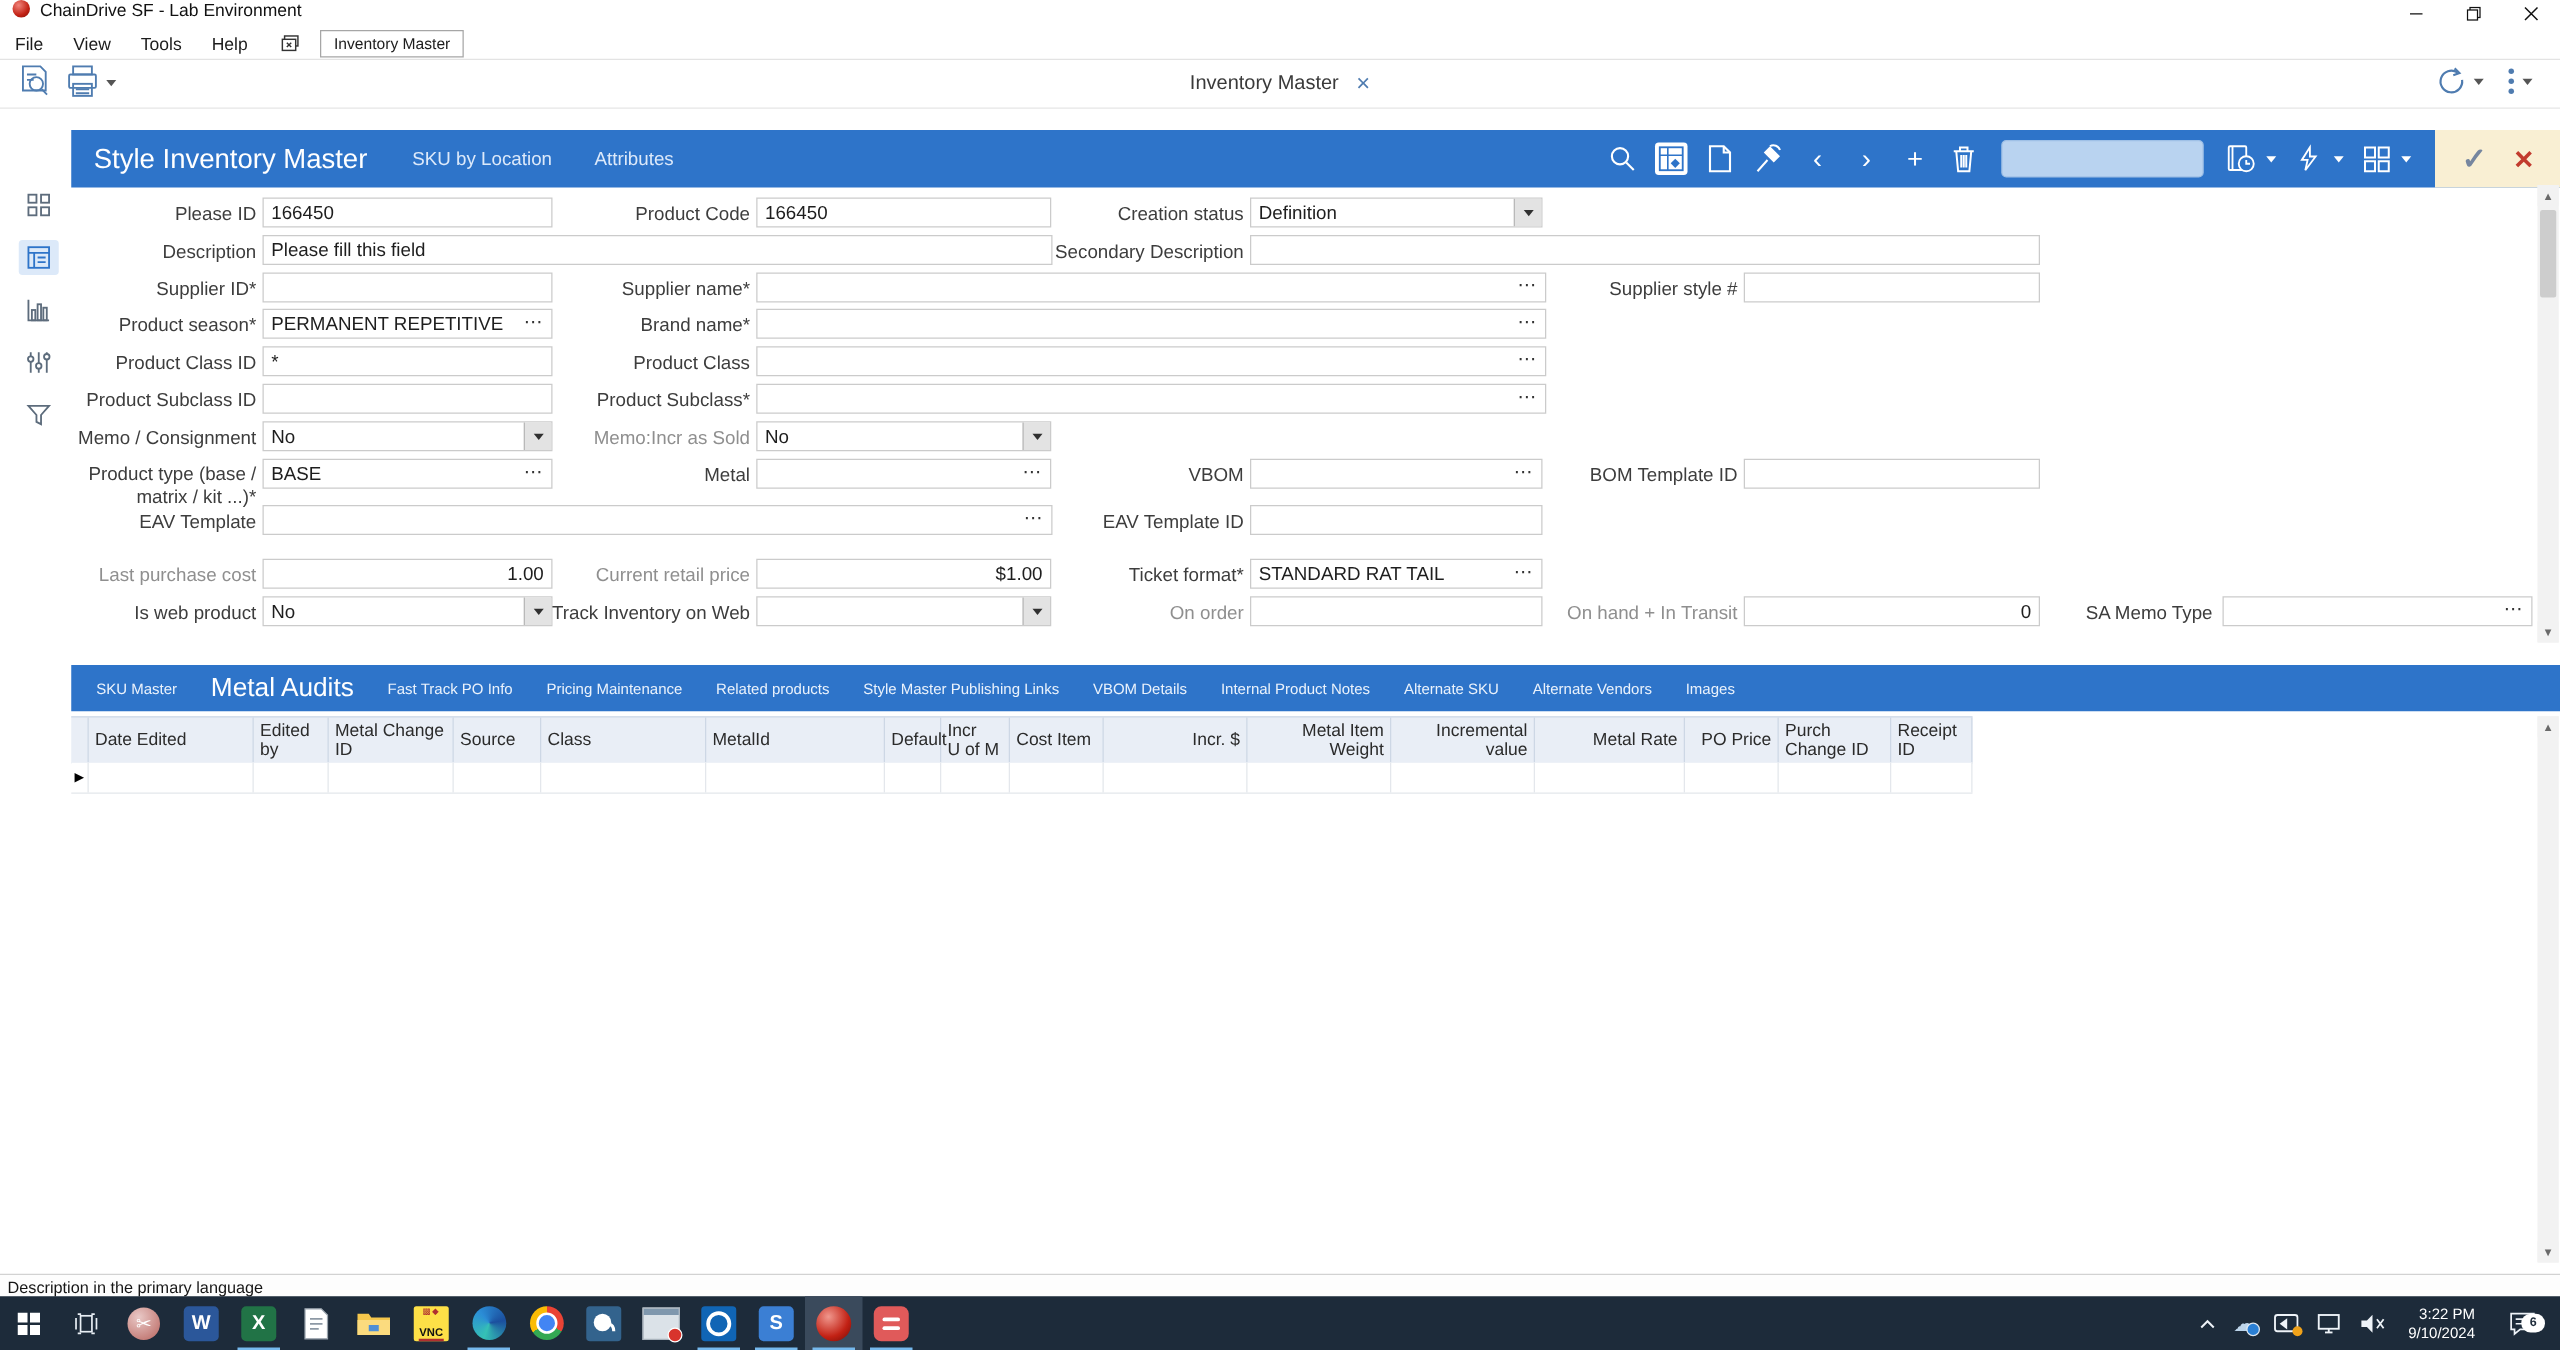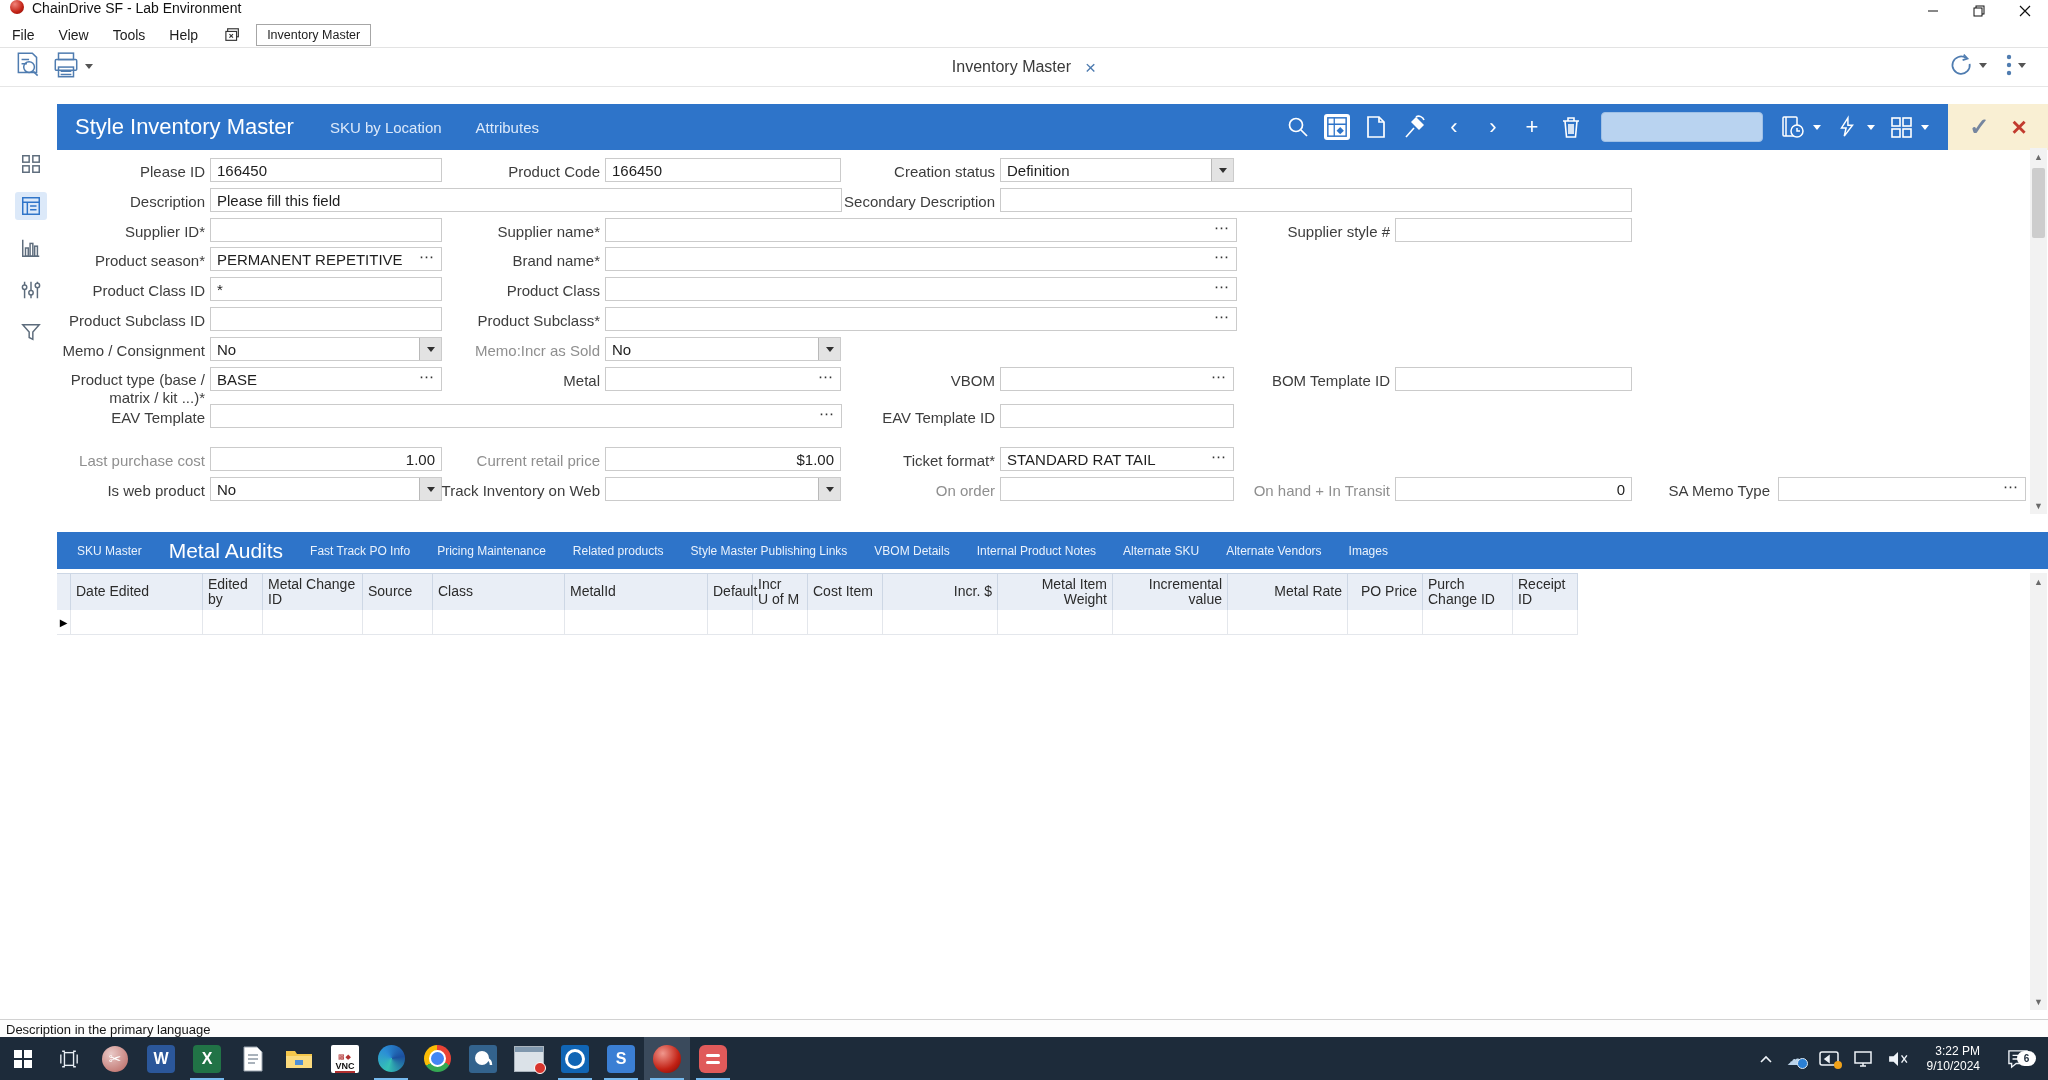--- a/index.html
+++ b/index.html
@@ -558,21 +558,21 @@
       </svg>
   </div>
   <div class="tk-btn">
     <svg width="28" height="24" viewBox="0 0 28 24">
         <path d="M1 4 h9 l2 3 h15 v14 h-26 z" fill="#f5c74c"></path>
         <path d="M1 9 h26 v12 h-26 z" fill="#fbdb7e"></path>
         <rect x="10" y="13" width="8" height="5" fill="#4f8fd6"></rect>
       </svg>
   </div>
   <div class="tk-btn">
-    <div style="width:28px;height:28px;background:#ffffff;border-radius:2px;display:flex;flex-direction:column;align-items:center;justify-content:flex-end">
+    <div style="width:28px;height:28px;background:#fde047;border-radius:2px;display:flex;flex-direction:column;align-items:center;justify-content:space-between">
       <div style="font-size:7px;color:#b03030;letter-spacing:1px">▩◆</div>
       <div style="font-size:9px;font-weight:bold;color:#111;border-bottom:2px solid #b03030;line-height:10px">VNC</div>
     </div>
   </div>
   <div class="tk-btn running">
     <div style="width:27px;height:27px;border-radius:50%;background:conic-gradient(from 200deg,#35c1b5,#2b8dd6,#1b4f9e,#35c1b5)"></div>
   </div>
   <div class="tk-btn">
     <div style="width:27px;height:27px;border-radius:50%;background:conic-gradient(#ea4335 0 33%,#34a853 0 66%,#fbbc05 0 100%);display:flex;align-items:center;justify-content:center">
       <div style="width:13px;height:13px;border-radius:50%;background:#4285f4;border:2.5px solid #fff"></div>

